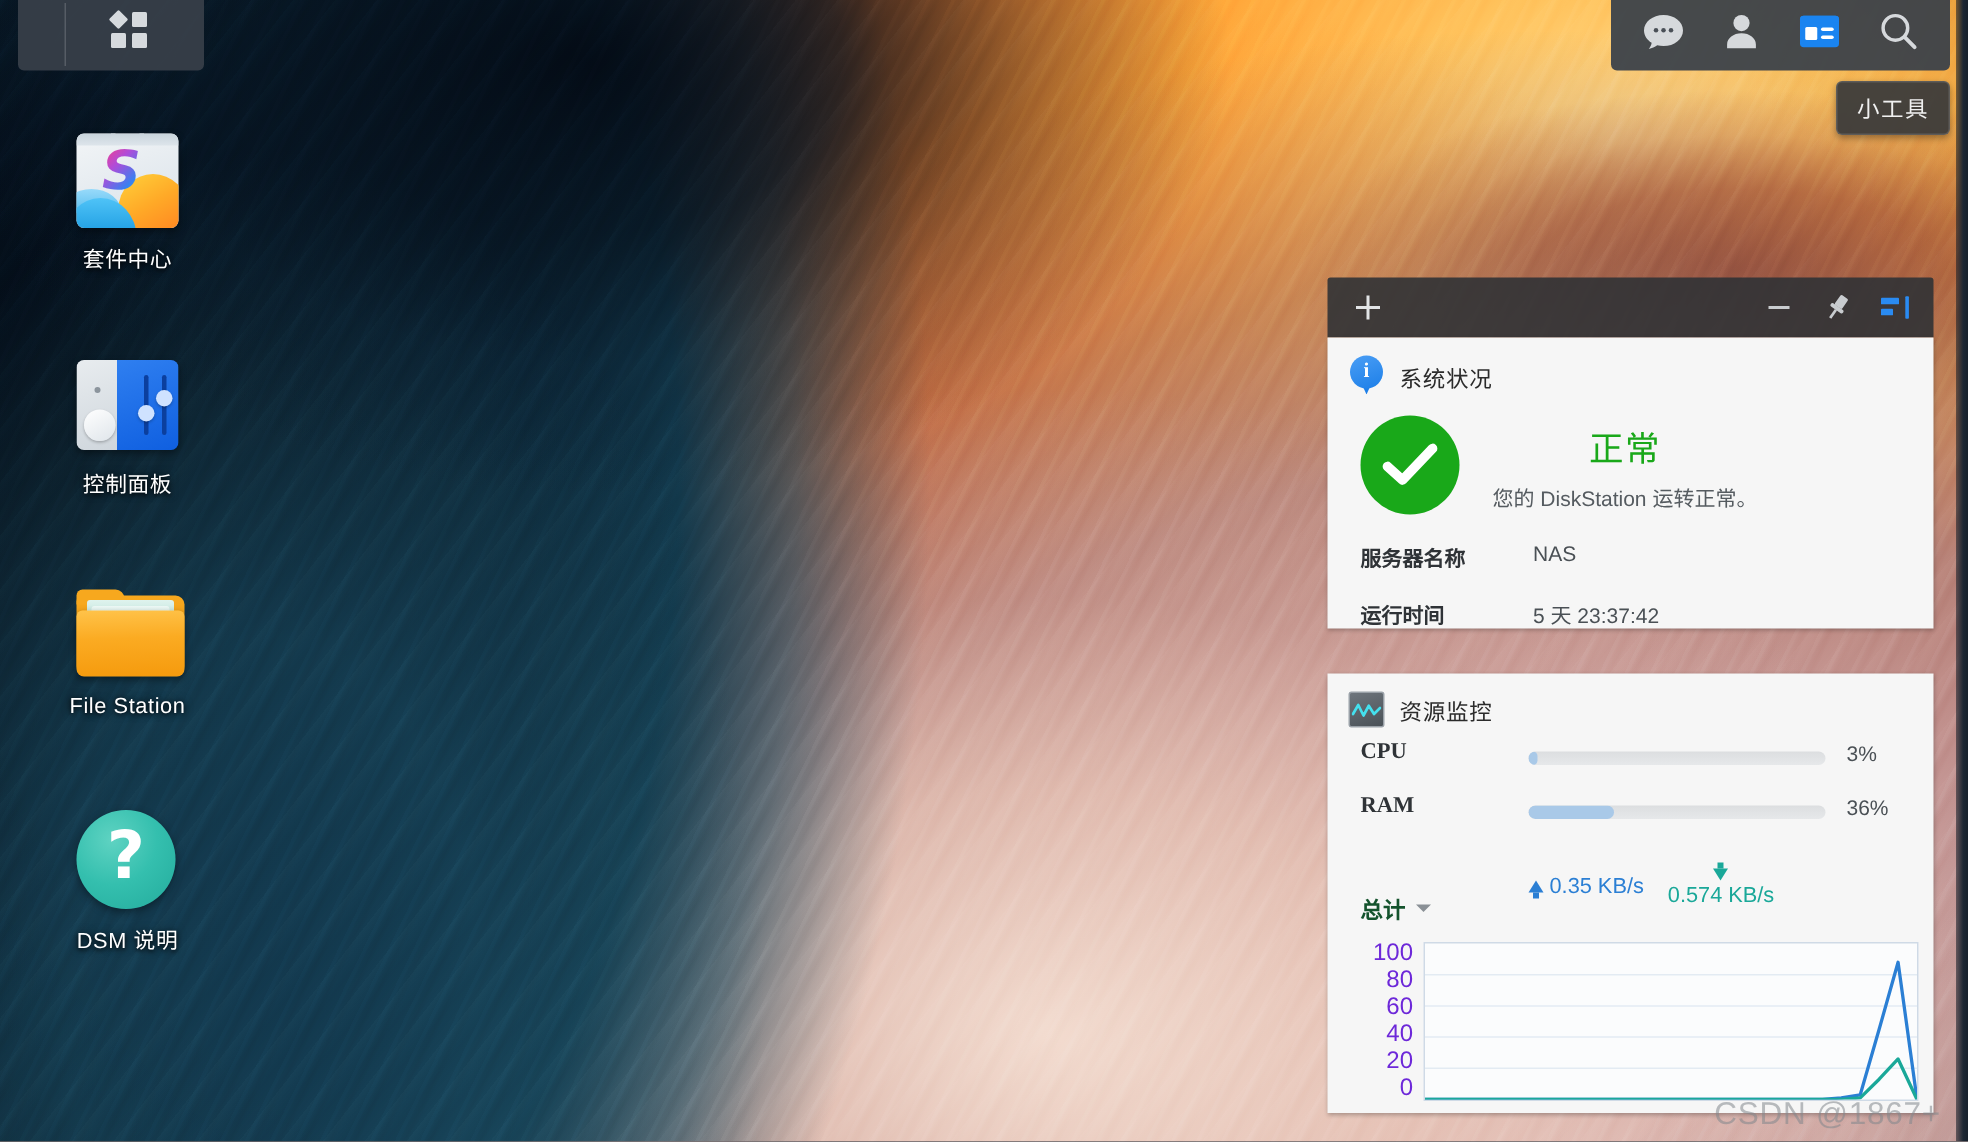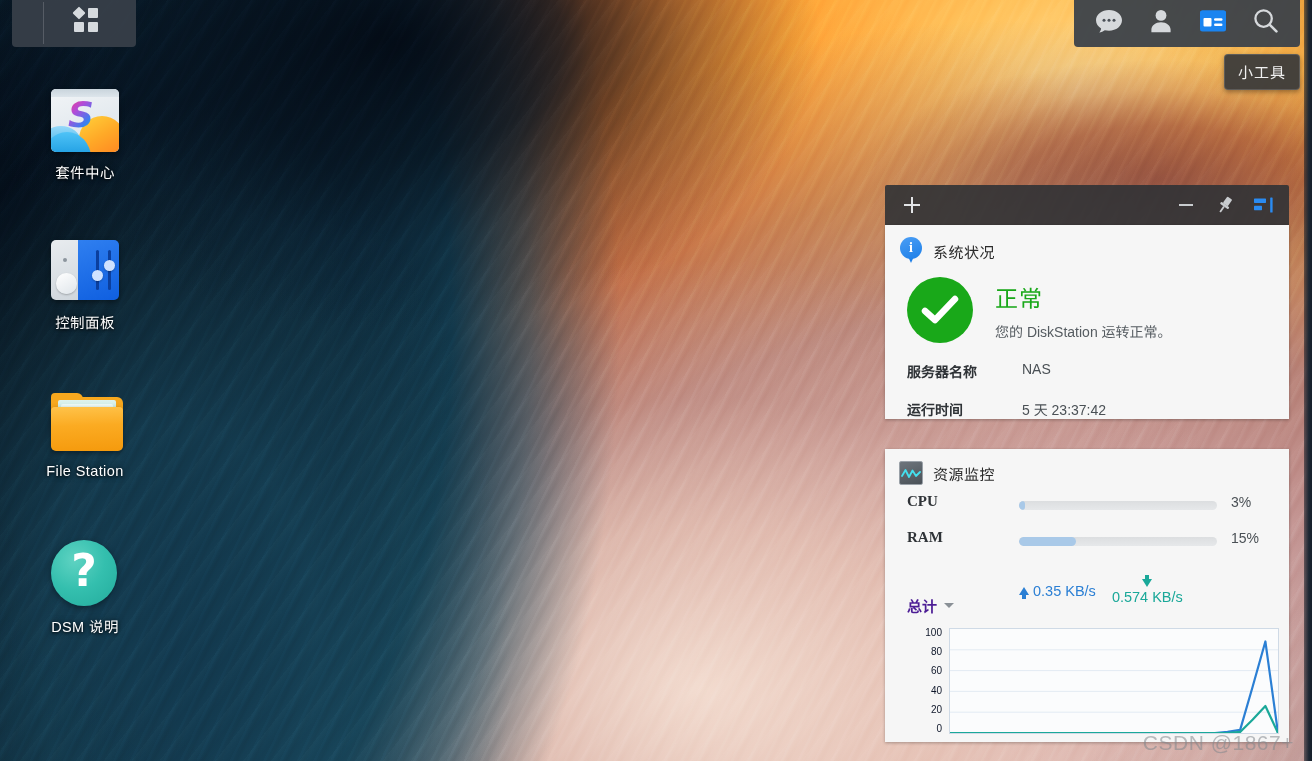--- a/index.html
+++ b/index.html
@@ -344,21 +344,21 @@
     display:flex; align-items:center; justify-content:center;
   }
 
   
   .status-main { display: flex; align-items: center; padding: 4px 0 18px 22px; }
   .check-circle {
     width: 66px; height: 66px; border-radius: 50%;
     background: #19a819;
     display:flex; align-items:center; justify-content:center; flex: 0 0 auto;
   }
-  .status-text { margin-left: 22px; }
+  .status-text { margin-left: 22px; text-align: center; }
   .status-head { font-size: 23px; color: #19a819; letter-spacing: 1px; }
   .status-sub { font-size: 14px; color: #555b60; margin-top: 7px; }
 
   .info-row { display: flex; padding: 0 0 0 22px; margin-bottom: 18px; font-size: 14px; }
   .info-row .k { width: 115px; color: #2f3337; font-weight: 700; display:flex; align-items:center; gap:5px;}
   .info-row .v { color: #4a5055; }
   .caret {
     width: 0; height: 0; border-left: 5px solid transparent; border-right: 5px solid transparent;
     border-top: 5px solid #8a9096; display:inline-block; margin-left: 2px;
   }
@@ -369,33 +369,33 @@
   .res-row .rk { width: 112px; font-size: 15px; font-weight: 700; color: #2f3337; font-family:"Liberation Serif", serif; }
   .bar-track {
     width: 198px; height: 9px; border-radius: 5px;
     background: linear-gradient(180deg,#dcdee0,#e6e8ea);
     position: relative; overflow: hidden;
   }
   .bar-fill { position:absolute; left:0; top:0; height:100%; border-radius:5px; background: #a9c9e8; }
   .res-row .rv { margin-left: 14px; font-size: 14px; color: #4a5055; }
 
   .net-row { display:flex; align-items:center; padding-left: 22px; margin-bottom: 10px; }
-  .net-row .nk { width: 112px; font-size:15px; font-weight:700; color:#4c1d95; display:flex; align-items:center; gap:5px;margin-top:30px;}
+  .net-row .nk { width: 112px; font-size:15px; font-weight:700; color:#14532d; display:flex; align-items:center; gap:5px;margin-top:30px;}
   .net-vals { display:flex; align-items:center; gap:16px; font-size:14.5px; }
   .net-up { color:#2b7fd4; display:flex; align-items:center; gap:4px; }
   .net-down { color:#1aa899; display:flex; align-items:center; gap:4px;flex-direction:column; }
   .arrow-up { width:0;height:0;border-left:5px solid transparent;border-right:5px solid transparent;border-bottom:8px solid #2b7fd4; position:relative;}
   .arrow-up::after{content:"";position:absolute;left:-2px;top:8px;width:4px;height:4px;background:#2b7fd4;}
   .arrow-dn { width:0;height:0;border-left:5px solid transparent;border-right:5px solid transparent;border-top:8px solid #1aa899; position:relative; top:2px;}
   .arrow-dn::after{content:"";position:absolute;left:-2px;top:-12px;width:4px;height:4px;background:#1aa899;}
 
   
   .chart-wrap { display:flex; padding: 2px 10px 8px 22px; }
   .y-axis {
-    width: 42px; text-align: right; font-size: 10px; color: #0f172a;
+    width: 42px; text-align: right; font-size: 16px; color: #6d28d9;
     display: flex; flex-direction: column; justify-content: space-between;
     height: 106px; padding-right: 7px; line-height: 1;
   }
   .plot {
     flex: 1; height: 106px; position: relative;
     border: 1px solid #cfdae6; background: #fbfcfd;
   }
   .plot svg { display:block; width:100%; height:100%; }
 
   
@@ -599,21 +599,21 @@
           <span class="bar-fill" id="cpu-fill" style="width: 3%;"></span>
         </span>
         <span class="rv">3%</span>
       </div>
 
       <div class="res-row">
         <span class="rk">RAM</span>
         <span class="bar-track">
           <span class="bar-fill" id="ram-fill" style="width: 29%;"></span>
         </span>
-        <span class="rv">15%</span>
+        <span class="rv">36%</span>
       </div>
 
       <div class="net-row">
         <span class="nk">
           <span>总计</span>
           <span class="caret"></span>
         </span>
         <span class="net-vals">
           <span class="net-up">
             <span class="arrow-up"></span>

